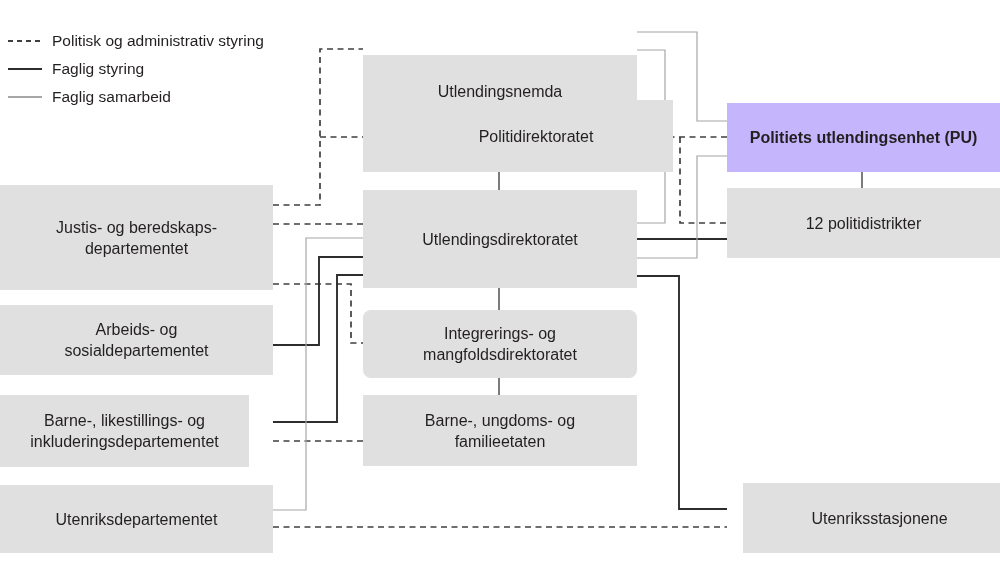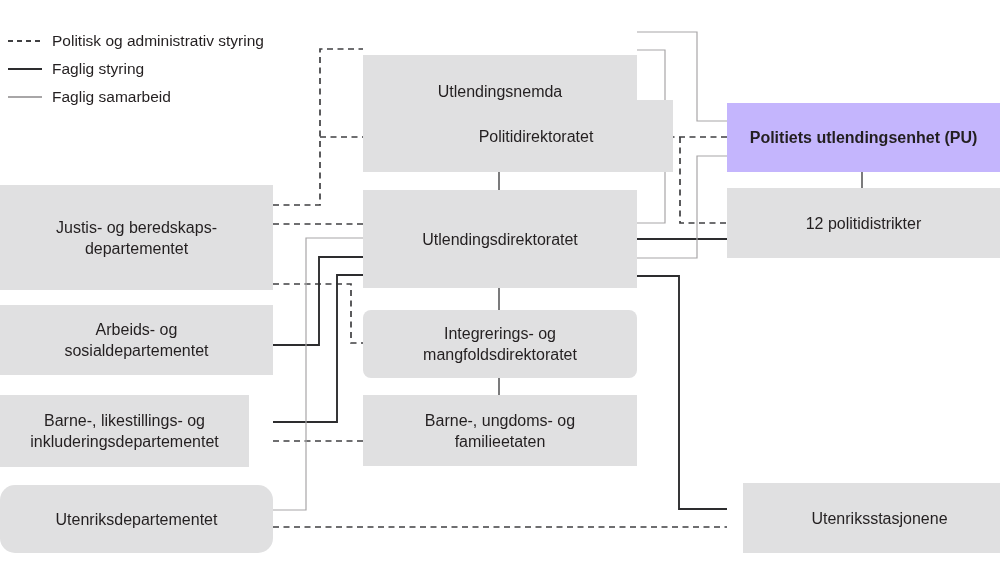--- a/index.html
+++ b/index.html
@@ -30,21 +30,21 @@
   
   .b-une{left:363px;top:14px;width:274px;height:73px;margin-top:41px;}
   .b-pod{left:363px;top:100px;width:274px;height:72px;padding-left:36px;}
   .b-udi{left:363px;top:190px;width:274px;height:98px;}
   .b-imdi{left:363px;top:310px;width:274px;height:68px;border-radius:8px;}
   .b-bufetat{left:363px;top:395px;width:274px;height:71px;}
   
   .b-justis{left:0;top:185px;width:273px;height:105px;}
   .b-arbeids{left:0;top:305px;width:273px;height:70px;}
   .b-bld{left:0;top:395px;width:249px;height:72px;}
-  .b-utenriksdep{left:0;top:485px;width:273px;height:68px;border-radius:15px;}
+  .b-utenriksdep{left:0;top:485px;width:273px;height:68px;}
   
   .b-pu{left:727px;top:103px;width:273px;height:69px;}
   .b-distrikter{left:727px;top:188px;width:273px;height:70px;}
   .b-utenriksstasjoner{left:743px;top:483px;width:273px;height:70px;}
 
   
   #legend{position:absolute;left:8px;top:27px;z-index:2;}
   .legend-row{display:flex;align-items:center;height:28px;}
   .legend-sample{width:34px;margin-right:10px;flex:none;}
   .sample-dashed{height:2px;background:repeating-linear-gradient(90deg,#3f3f41 0 5px,transparent 5px 9px);}

